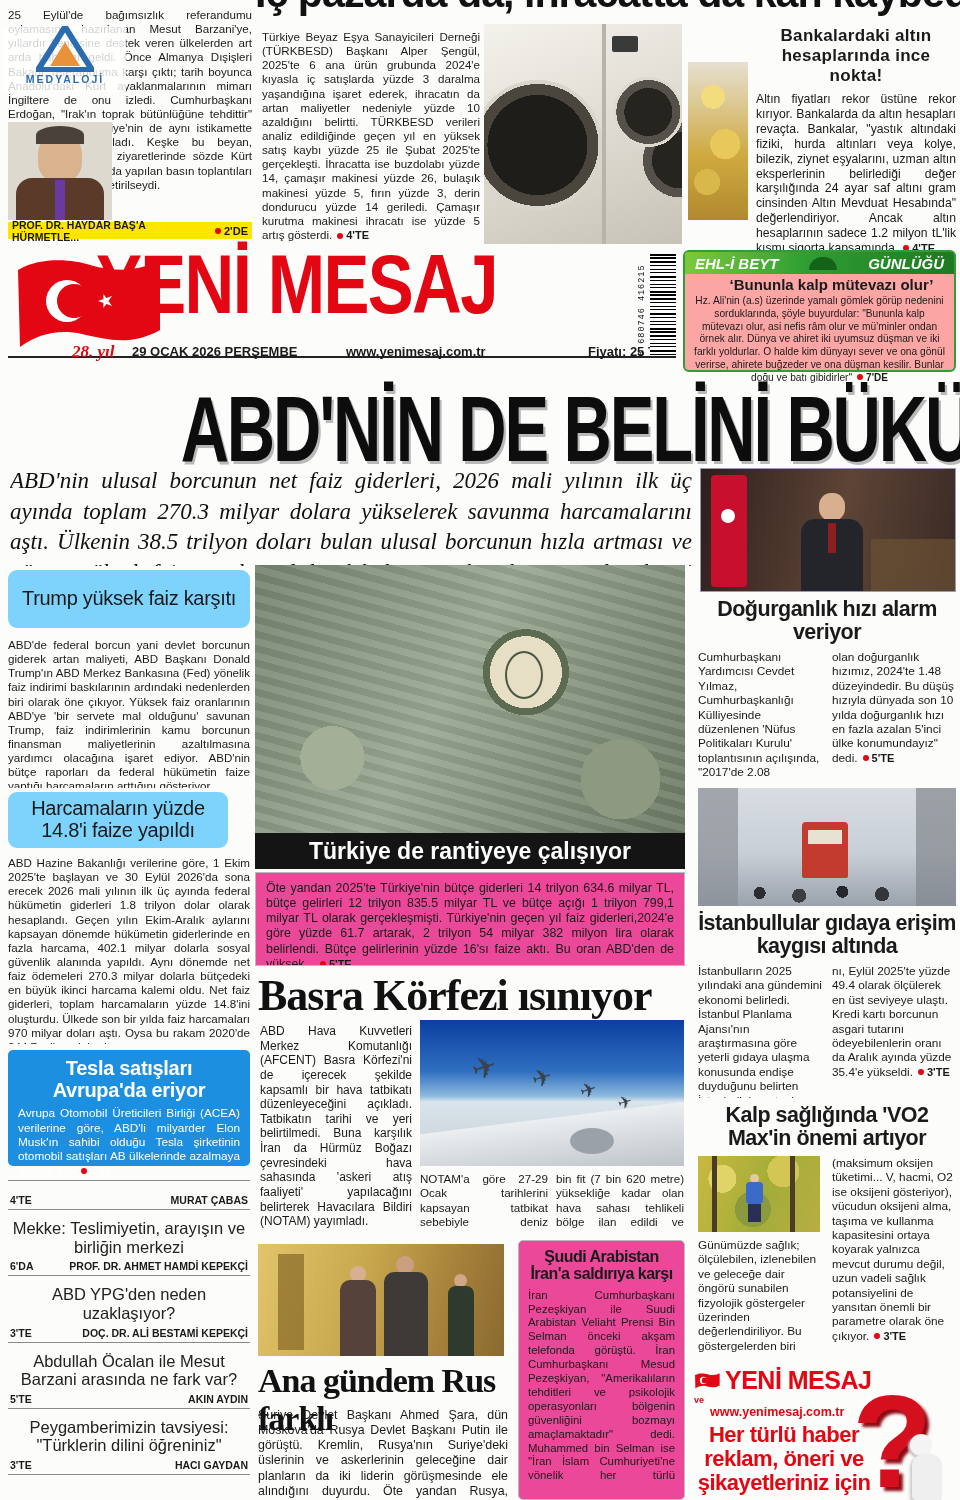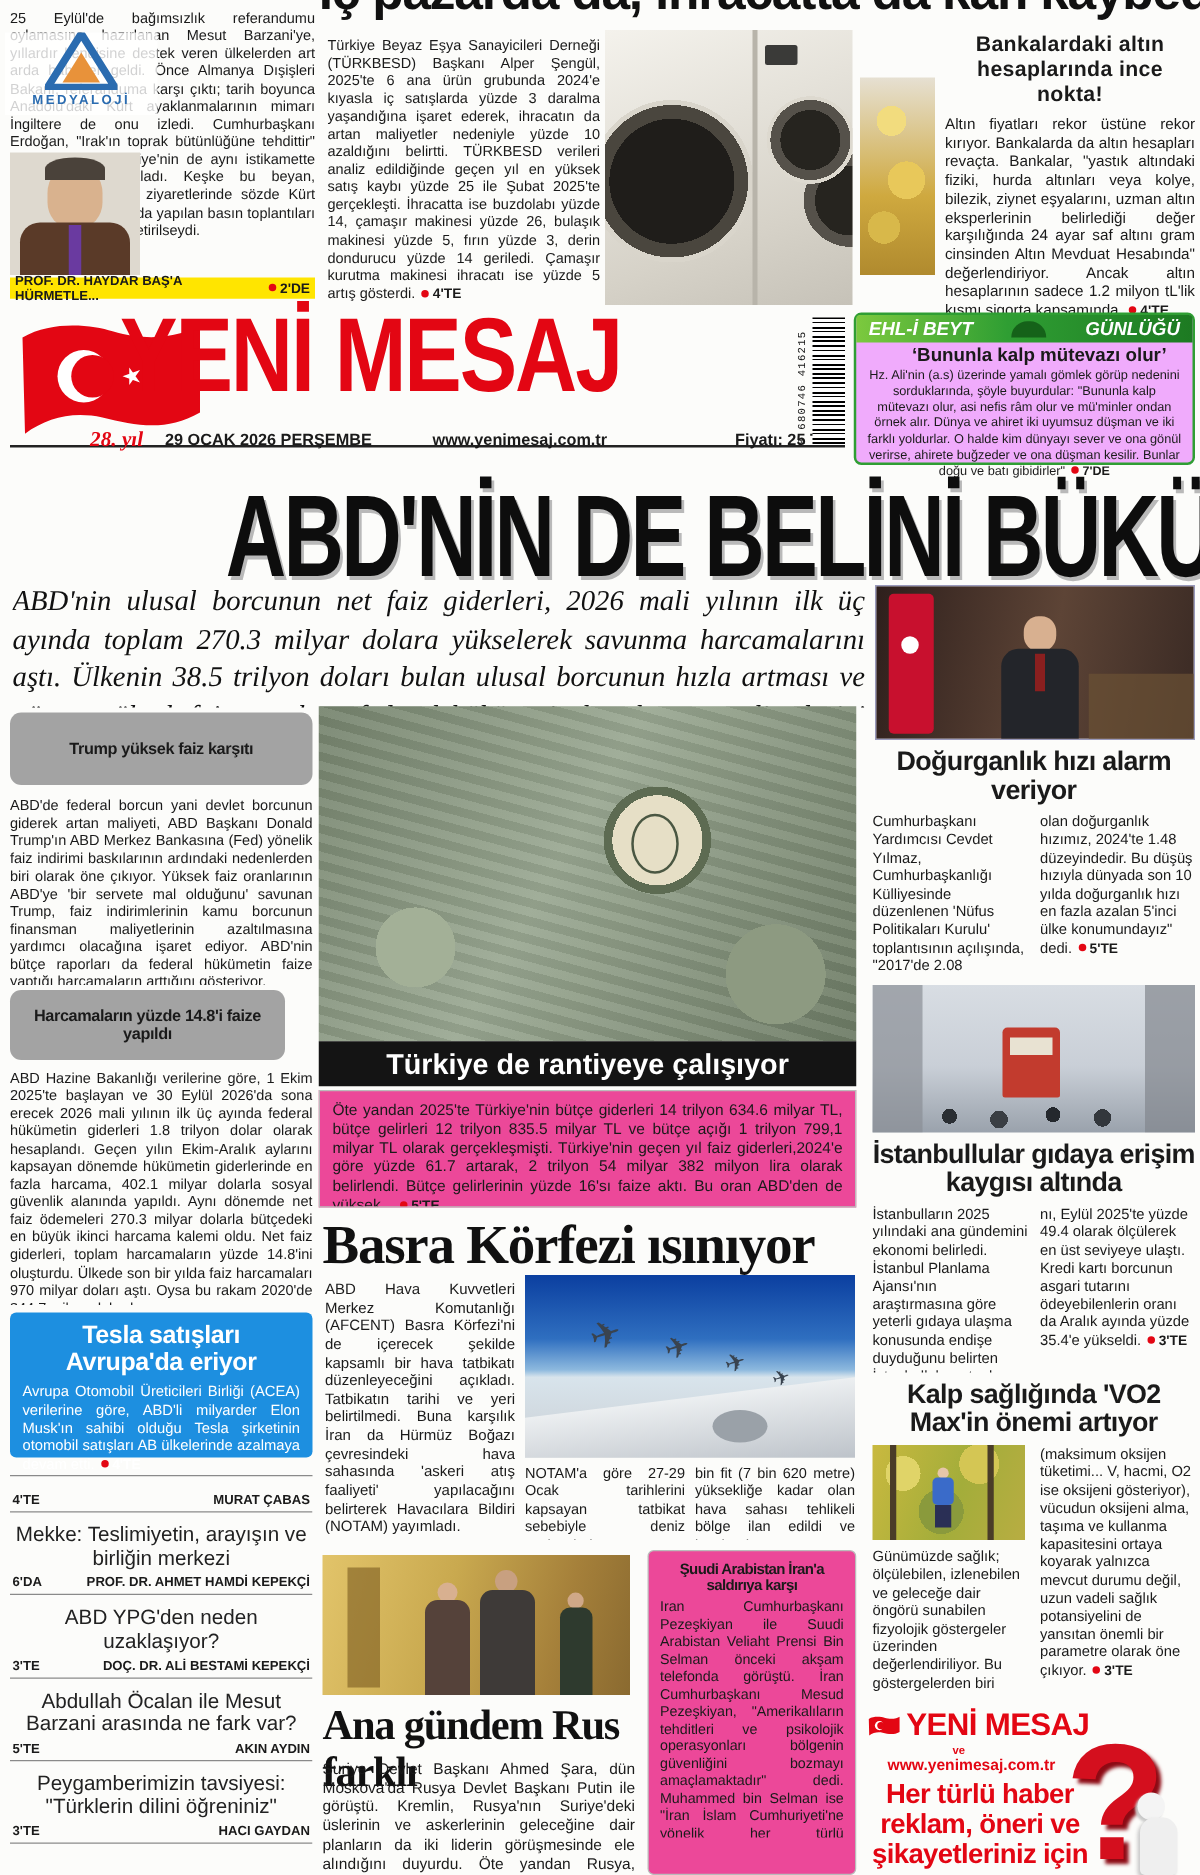--- a/index.html
+++ b/index.html
@@ -3,42 +3,42 @@
 <meta charset="utf-8">
 <style>
   html,body{margin:0;padding:0;background:#888;}
   .page{position:relative;width:960px;height:1500px;background:#fcfcfa;overflow:hidden;
         font-family:"Liberation Sans",sans-serif;color:#1a1a1a;margin:0 auto;}
   .abs{position:absolute;}
   .body-txt{font-size:11.6px;line-height:1.22;text-align:justify;overflow:hidden;}
   .indent{text-indent:14px;display:inline;}
   .pageref{white-space:nowrap;font-weight:bold;font-size:11px;}
   .pageref .dot{display:inline-block;width:6px;height:6px;border-radius:50%;background:#e30613;margin:0 3px 1px 5px;vertical-align:middle;}
-  .yellowbox{background:#a3a3a3;border-radius:9px;display:flex;align-items:center;justify-content:center;
-             text-align:center;font-weight:bold;font-size:13px;line-height:1.08;letter-spacing:-0.3px;}
+  .yellowbox{background:#7dd3fc;border-radius:9px;display:flex;align-items:center;justify-content:center;
+             text-align:center;font-weight:normal;font-size:20px;line-height:1.08;letter-spacing:-0.3px;}
   .rb-title{font-weight:bold;text-align:center;line-height:1.05;letter-spacing:-0.5px;font-size:21.5px;}
   .serif-head{font-family:"Liberation Serif",serif;font-weight:bold;color:#111;}
   .photo{overflow:hidden;}
   .caption{font-size:11.6px;line-height:1.25;text-align:justify;}
   
   .mast-title{color:#e30613;font-weight:900;font-size:84px;letter-spacing:-2px;line-height:0.9;
               transform:scaleX(0.82);transform-origin:left top;white-space:nowrap;}
   .mast-row{font-weight:bold;font-size:13px;}
   .barcode{background:repeating-linear-gradient(to bottom,#000 0 1.6px,#fff 1.6px 3.4px,#000 3.4px 4.6px,#fff 4.6px 7.4px);}
   .barcode-num{position:absolute;left:-13px;top:0;height:102px;font-size:8.5px;font-family:"Liberation Mono",monospace;
                writing-mode:vertical-rl;transform:rotate(180deg);letter-spacing:1px;color:#111;}
   
   .main-head{font-weight:900;font-size:93px;letter-spacing:-3px;white-space:nowrap;color:#0d0d0d;
              transform:scaleX(0.72);transform-origin:center top;display:inline-block;
              text-shadow:3px 3px 0 #b9b9b9;}
   .clip-head{font-weight:900;font-size:42px;letter-spacing:-1px;white-space:nowrap;color:#111;
              transform:scaleX(0.98);transform-origin:left top;}
   .intro{font-family:"Liberation Serif",serif;font-style:italic;font-size:23px;line-height:1.33;color:#111;text-align:justify;}
   
-  .ehl{border:2px solid #2f9e33;border-radius:6px;background:#f0abfc;}
+  .ehl{border:2px solid #2f9e33;border-radius:6px;background:#fca5a5;}
   .ehl-head{height:22px;background:linear-gradient(90deg,#7cc93e,#2f9e33 45%,#1d7a22);display:flex;align-items:center;
             justify-content:space-between;padding:0 10px;color:#fff;font-weight:900;font-style:italic;font-size:15px;border-radius:3px 3px 0 0;}
   .dome{width:28px;height:13px;border-radius:14px 14px 0 0;background:#156219;}
   .black-banner{background:#141414;color:#fff;display:flex;align-items:center;justify-content:center;
                 font-weight:bold;font-size:23px;}
   .boxed{border:1px solid #bbb;background:#ec4899;}
   .bluebox{background:#1d8fe0;border-radius:5px;color:#fff;}
   .op-item{padding:9px 0 3px;border-bottom:1px solid #8a8a8a;}
   .op-title{text-align:center;font-size:16.5px;line-height:1.13;color:#222;}
   .op-meta{display:flex;justify-content:space-between;font-weight:bold;font-size:10.5px;margin-top:4px;padding:0 2px;}
@@ -243,21 +243,21 @@
     <div class="abs" style="left:126px;top:28px;width:44px;height:84px;border-radius:10px 10px 0 0;background:#3e3a38;"></div>
     <div class="abs" style="left:196px;top:30px;width:13px;height:13px;border-radius:50%;background:#d0a888;"></div>
     <div class="abs" style="left:190px;top:42px;width:26px;height:70px;border-radius:8px 8px 0 0;background:#2e3a2e;"></div>
   </div>
   <div class="abs serif-head" style="left:258px;top:1362px;width:250px;font-size:34px;letter-spacing:-1px;">Ana gündem Rus farklı</div>
   <div class="abs body-txt" style="left:258px;top:1408px;width:250px;height:92px;font-size:12.4px;">
     <span class="indent">Suriye Devlet Başkanı Ahmed Şara, dün Moskova'da Rusya Devlet Başkanı Putin ile görüştü. Kremlin, Rusya'nın Suriye'deki üslerinin ve askerlerinin geleceğine dair planların da iki liderin görüşmesinde ele alındığını duyurdu. Öte yandan Rusya,  Suriye'nin kuzeydoğusundaki Kamışlı'dan askerlerini çekti. Buradaki personel ve ekipmanın Lazkiye'nin güneydoğusundaki</span>
   </div>
 
   <div class="abs boxed" style="left:518px;top:1240px;width:167px;height:260px;border-radius:5px;box-sizing:border-box;padding:8px 9px;">
-    <div class="rb-title" style="font-size:12px;">Şuudi Arabistan İran'a saldırıya karşı</div>
+    <div class="rb-title" style="font-size:16px;">Şuudi Arabistan İran'a saldırıya karşı</div>
     <div class="body-txt" style="font-size:11.4px;margin-top:6px;height:190px;">
       <span class="indent">İran Cumhurbaşkanı Pezeşkiyan ile Suudi Arabistan Veliaht Prensi Bin Selman önceki akşam telefonda görüştü. İran Cumhurbaşkanı Mesud Pezeşkiyan, "Amerikalıların tehditleri ve psikolojik operasyonları bölgenin güvenliğini bozmayı amaçlamaktadır" dedi. Muhammed bin Selman ise "İran İslam Cumhuriyeti'ne yönelik her türlü saldırganlığı, tehdidi veya gerilim oluşturulmasını kabul edilemez buluyoruz"</span>
     </div>
   </div>
 
   <div class="abs rb-title" style="left:698px;top:598px;width:258px;">Doğurganlık hızı alarm veriyor</div>
   <div class="abs body-txt" style="left:698px;top:650px;width:124px;height:132px;font-size:11.8px;text-align:left;">
     <span class="indent">Cumhurbaşkanı Yardımcısı Cevdet Yılmaz, Cumhurbaşkanlığı Külliyesinde düzenlenen 'Nüfus Politikaları Kurulu' toplantısının açılışında, "2017'de 2.08</span>
   </div>
   <div class="abs body-txt" style="left:832px;top:650px;width:124px;height:132px;font-size:11.8px;text-align:left;">
@@ -303,21 +303,21 @@
 
   <div class="abs" style="left:694px;top:1366px;width:262px;height:134px;">
     <div style="display:flex;align-items:center;gap:5px;">
       <svg width="26" height="18" viewBox="0 0 150 100">
         <path d="M6,16 C30,2 62,6 78,11 C112,21 136,13 148,6 L148,76 C120,92 96,86 70,80 C46,75 26,80 8,93 Z" fill="#e30613"></path>
         <circle cx="55" cy="47" r="21" fill="#fff"></circle>
           <circle cx="62" cy="47" r="17" fill="#e30613"></circle>
       </svg>
       <span class="ad-red" style="font-size:25px;letter-spacing:-0.5px;">YENİ MESAJ</span>
     </div>
-    <div style="font-size:9px;font-weight:bold;color:#e30613;margin-left:68px;">ve</div>
+    <div style="font-size:9px;font-weight:bold;color:#e30613;">ve</div>
     <div class="ad-red" style="font-size:12.5px;margin-left:16px;">www.yenimesaj.com.tr</div>
     <div class="ad-red" style="font-size:22px;line-height:1.08;margin-top:4px;width:180px;text-align:center;letter-spacing:-0.5px;">Her türlü haber reklam, öneri ve şikayetleriniz için</div>
 
     <div class="abs qmark" style="left:158px;top:10px;">?</div>
     <div class="abs" style="left:216px;top:68px;width:22px;height:22px;border-radius:50%;background:#f4f4f4;box-shadow:-2px 2px 2px #c9c9c9;"></div>
     <div class="abs" style="left:218px;top:88px;width:30px;height:46px;border-radius:12px 12px 4px 4px;background:#efefef;box-shadow:-2px 2px 3px #c9c9c9;"></div>
   </div>
 
 </div>
 

